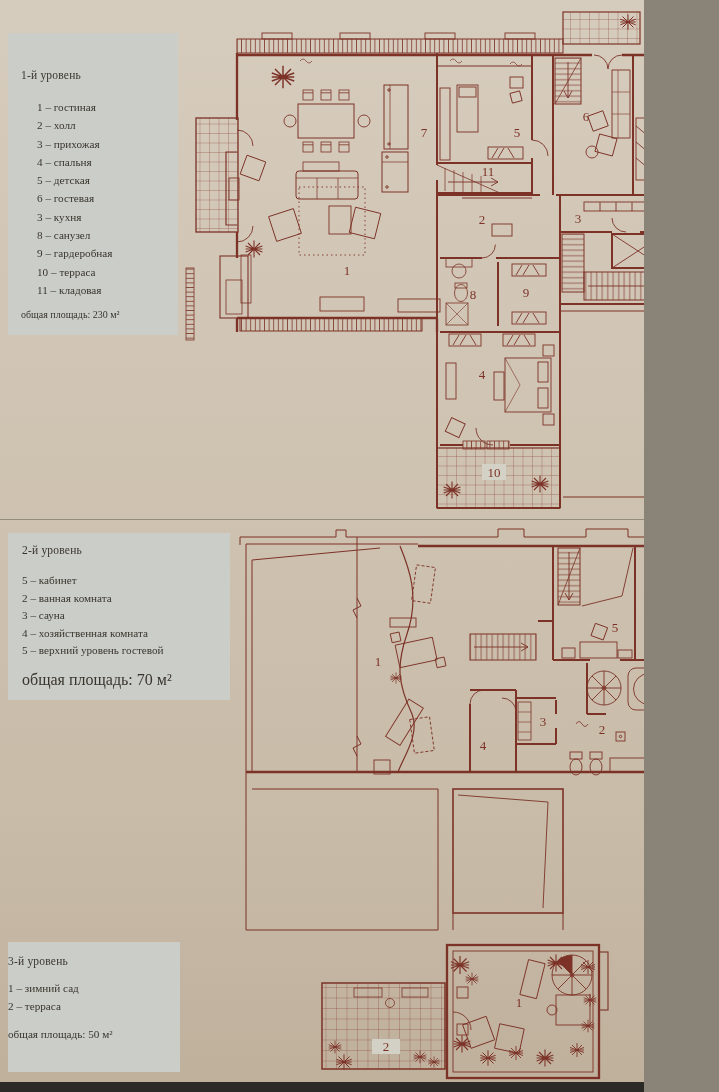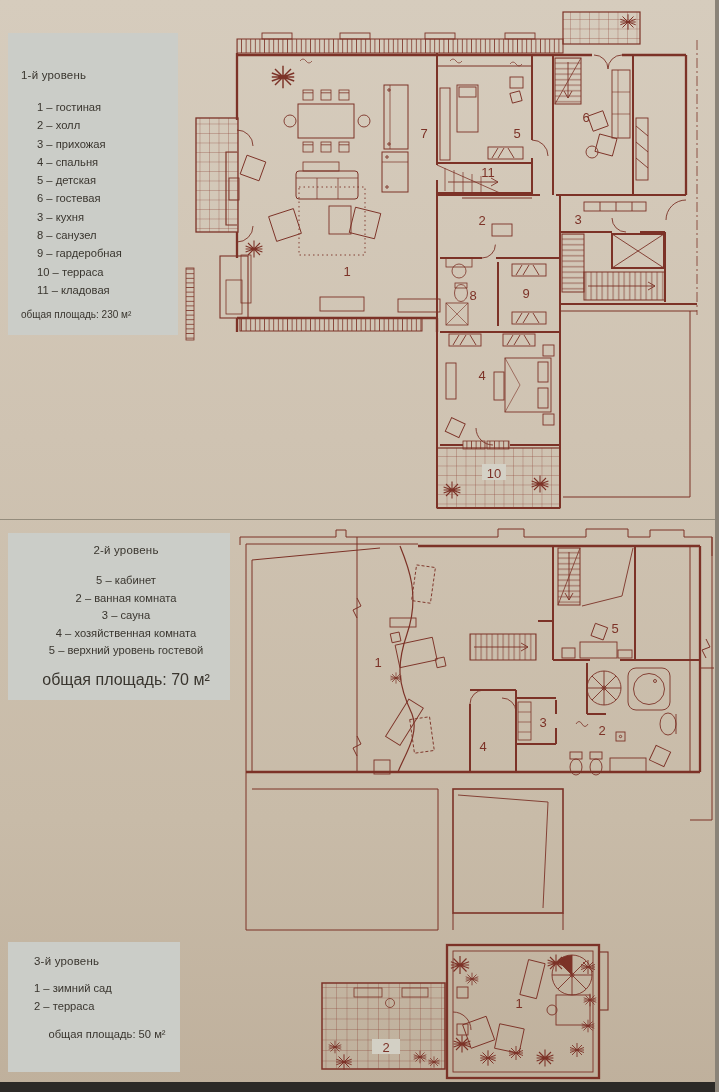--- a/index.html
+++ b/index.html
@@ -1,36 +1,36 @@
 <!DOCTYPE html>
 <html><head>
 <meta charset="utf-8">
 <style>
   html,body{margin:0;padding:0;background:#8a8378;}
-  .page{position:relative;width:715px;height:1092px;overflow:hidden;
+  .page{position:relative;width:644px;height:1092px;overflow:hidden;
     background:linear-gradient(180deg,#d6ccbd 0%,#cfc3b2 40%,#c8bba8 75%,#bfb09c 100%);
-    font-family:Liberation Sans, sans-serif;}
+    font-family:Liberation Serif, serif;}
   .panel{position:absolute;background:#cbcdc8;color:#39352e;}
   .panel .ttl{letter-spacing:.2px;}
   .panel .items div{white-space:nowrap;}
   .lg1{left:8px;top:33px;width:170px;height:302px;padding:36px 0 0 13px;box-sizing:border-box;}
   .lg1 .ttl{font-size:11.5px;}
   .lg1 .items{margin-top:17px;margin-left:16px;}
   .lg1 .items div{font-size:11.2px;line-height:18.3px;}
   .lg1 .tot{margin-top:10px;font-size:10px;}
-  .lg2{left:8px;top:533px;width:222px;height:167px;padding:11px 0 0 14px;box-sizing:border-box;text-align:center;}
+  .lg2{left:8px;top:533px;width:222px;height:167px;padding:11px 0 0 14px;box-sizing:border-box;}
   .lg2 .ttl{font-size:11.5px;}
   .lg2 .items{margin-top:16px;}
   .lg2 .items div{font-size:11.2px;line-height:17.5px;}
   .lg2 .tot{margin-top:11px;font-size:16px;}
-  .lg3{left:8px;top:942px;width:172px;height:130px;padding:13px 0 0 26px;box-sizing:border-box;}
+  .lg3{left:8px;top:942px;width:172px;height:130px;padding:13px 0 0 0;box-sizing:border-box;}
   .lg3 .ttl{font-size:11.5px;}
   .lg3 .items{margin-top:12px;}
   .lg3 .items div{font-size:11.2px;line-height:18px;}
-  .lg3 .tot{margin-top:13px;font-size:11.2px;text-align:center;}
+  .lg3 .tot{margin-top:13px;font-size:11.2px;}
   svg.plan{position:absolute;}
   .rn{position:absolute;transform:translate(-50%,-50%);font-size:13px;color:#7c3227;}
   .divider{position:absolute;left:0;top:519px;width:719px;height:1px;background:#948c7c;}
   .strip{position:absolute;left:0;top:1082px;width:719px;height:10px;background:#2c2a27;}
 </style>
 </head>
 <body>
 
 <div class="page">
 

